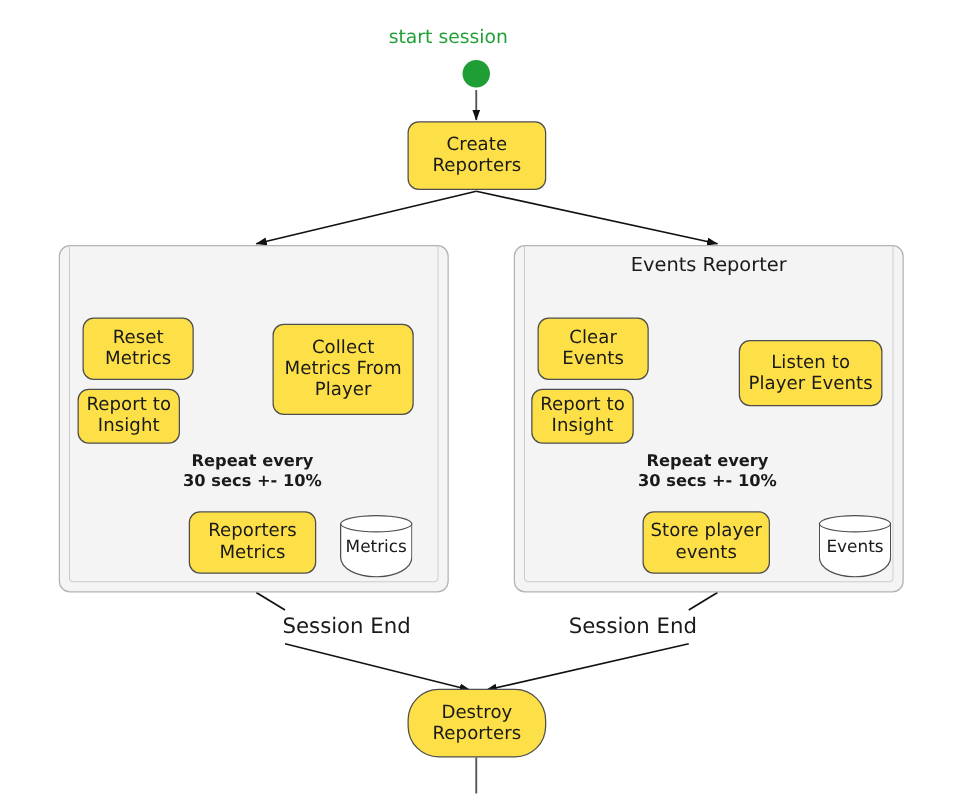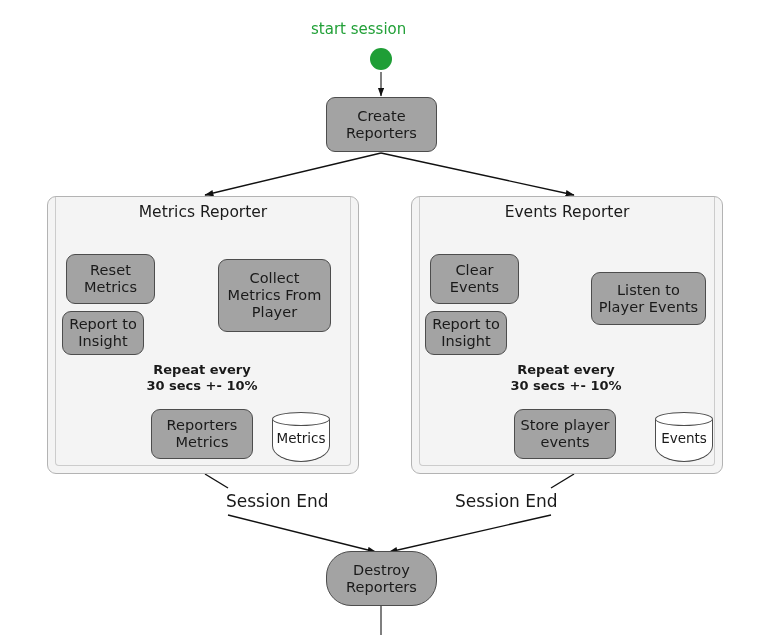--- a/index.html
+++ b/index.html
@@ -22,21 +22,21 @@
   #edges {
     position: absolute;
     left: 0; top: 0;
     width: 771px;
     height: 635px;
   }
   
   .node {
     position: absolute;
     box-sizing: border-box;
-    background: #a3a3a3;
+    background: #fde047;
     border: 1.4px solid #4d4d4d;
     border-radius: 9px;
     display: flex;
     align-items: center;
     justify-content: center;
     text-align: center;
     color: #1a1a1a;
     font-size: 14.5px;
     line-height: 1.16;
     letter-spacing: 0.05px;
@@ -181,21 +181,20 @@
 
   <div class="label start" style="left:311px; top:20px;">start session</div>
   <div class="start-dot" style="left:370px; top:48px;"></div>
 
   <div class="node" style="left:326px; top:97px; width:111px; height:55px;">Create
 Reporters</div>
 
   <div class="panel" style="left:47px; top:196px; width:312px; height:278px;">
     <div class="panel-inner"></div>
   </div>
-  <div class="panel-title" style="left:47px; width:312px; top:203px;">Metrics Reporter</div>
 
   <div class="node" style="left:66px; top:254px; width:89px; height:50px;">Reset
 Metrics</div>
 
   <div class="node" style="left:62px; top:311px; width:82px; height:44px;">Report to
 Insight</div>
 
   <div class="node" style="left:218px; top:259px; width:113px; height:73px;">Collect
 Metrics From
 Player</div>

